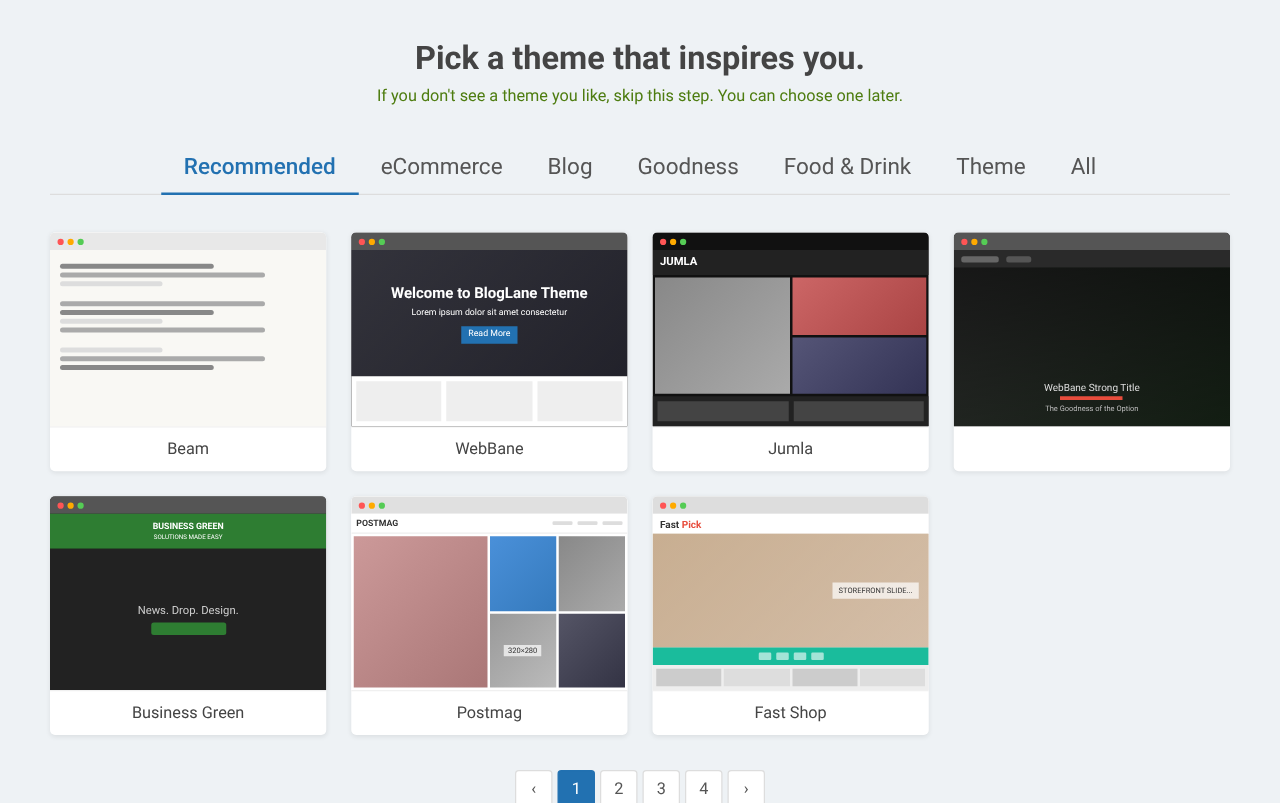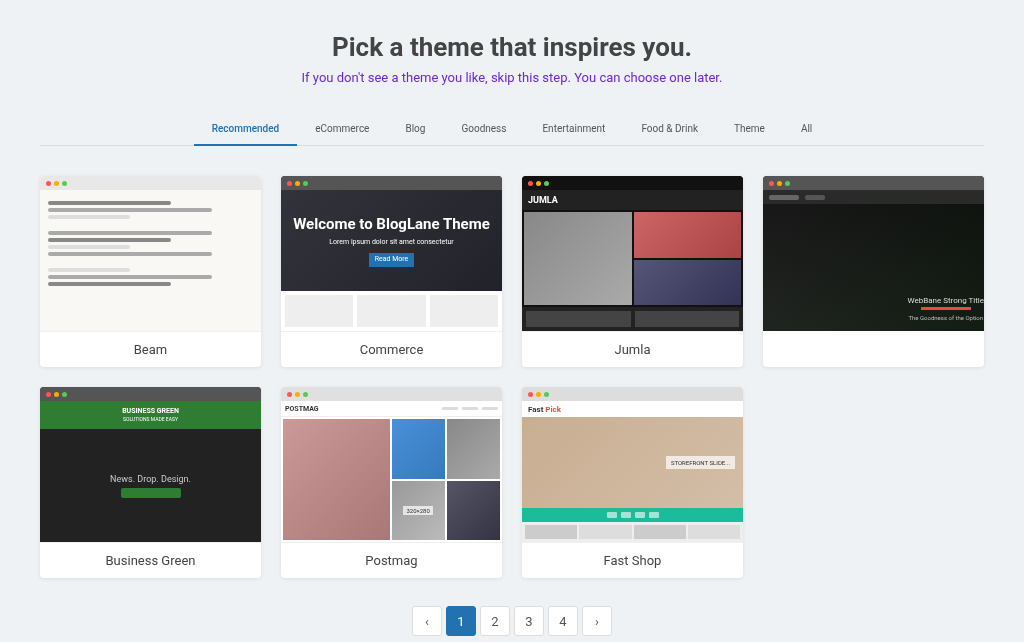--- a/index.html
+++ b/index.html
@@ -19,32 +19,32 @@
       margin-bottom: 28px;
     }
     .header h1 {
       font-size: 26px;
       font-weight: 700;
       color: #444;
       margin-bottom: 8px;
     }
     .header p {
       font-size: 13px;
-      color: #6d28d9;
+      color: #4d7c0f;
     }
     .tabs {
       display: flex;
       justify-content: center;
       gap: 0;
       margin-bottom: 30px;
       border-bottom: 1px solid #ddd;
     }
     .tab {
       padding: 10px 18px;
-      font-size: 10px;
+      font-size: 18px;
       color: #555;
       cursor: pointer;
       border-bottom: 2px solid transparent;
       margin-bottom: -1px;
       transition: color 0.2s;
     }
     .tab.active {
       color: #2271b1;
       border-bottom: 2px solid #2271b1;
       font-weight: 500;
@@ -133,21 +133,21 @@
     .jumla-cell.tall { grid-row: span 2; background: #777; }
     .jumla-header { background: #222; height: 20px; display: flex; align-items: center; padding: 0 6px; }
     .jumla-logo { color: #fff; font-size: 9px; font-weight: bold; }
 
     .preview-gourmand {
       background: #1a1a1a;
       display: flex;
       flex-direction: column;
     }
     .preview-gourmand .browser-bar { background: #444; height: 14px; display: flex; align-items: center; padding: 0 6px; gap: 3px; }
-    .gourmand-content { flex:1; background: linear-gradient(rgba(0,0,0,0.6),rgba(0,0,0,0.3)), linear-gradient(135deg, #3a3a3a, #1a2a1a); display: flex; align-items: flex-end; justify-content: flex-end; padding-bottom: 10px; }
+    .gourmand-content { flex:1; background: linear-gradient(rgba(0,0,0,0.6),rgba(0,0,0,0.3)), linear-gradient(135deg, #3a3a3a, #1a2a1a); display: flex; align-items: flex-end; justify-content: center; padding-bottom: 10px; }
     .gourmand-title { color: #fff; font-size: 7px; text-align: center; }
 
     .preview-business-green {
       background: #1a1a1a;
       display: flex;
       flex-direction: column;
     }
     .preview-business-green .browser-bar { background: #444; height: 14px; display: flex; align-items: center; padding: 0 6px; gap: 3px; }
     .bg-header { background: #2e7d32; height: 28px; display: flex; align-items: center; justify-content: center; }
     .bg-logo { color: #fff; font-size: 7px; font-weight: bold; text-align: center; }
@@ -210,21 +210,20 @@
   <div class="header">
     <h1>Pick a theme that inspires you.</h1>
     <p>If you don't see a theme you like, skip this step. You can choose one later.</p>
   </div>
 
   <div class="tabs">
     <div class="tab active">Recommended</div>
     <div class="tab">eCommerce</div>
     <div class="tab">Blog</div>
     <div class="tab">Goodness</div>
-    <div class="tab">Entertainment</div>
     <div class="tab">Food &amp; Drink</div>
     <div class="tab">Theme</div>
     <div class="tab">All</div>
   </div>
 
   <div class="themes-grid">
 
 
     <div class="theme-card">
       <div class="theme-preview preview-beam">
@@ -253,32 +252,32 @@
 
     <div class="theme-card">
       <div class="theme-preview preview-bloglane">
         <div class="browser-bar">
           <div class="dot dot-r"></div>
           <div class="dot dot-y"></div>
           <div class="dot dot-g"></div>
         </div>
         <div class="bloglane-hero">
           <div style="color:#fff; font-size:8px; line-height:1.4;">
-            <div style="font-size:15px; font-weight:bold; margin-bottom:3px;">Welcome to BlogLane Theme</div>
+            <div style="font-size:12px; font-weight:bold; margin-bottom:3px;">Welcome to BlogLane Theme</div>
             <div style="font-size:7px;">Lorem ipsum dolor sit amet consectetur</div>
             <div style="margin-top:5px; background:#2271b1; color:#fff; padding:2px 6px; display:inline-block; font-size:7px;">Read More</div>
           </div>
         </div>
         <div style="background:#fff; padding:4px; display:flex; gap:4px; flex:0 0 40px;">
           <div style="flex:1; background:#eee; height:32px;"></div>
           <div style="flex:1; background:#eee; height:32px;"></div>
           <div style="flex:1; background:#eee; height:32px;"></div>
         </div>
       </div>
-      <div class="theme-name">Commerce</div>
+      <div class="theme-name">WebBane</div>
     </div>
 
     <div class="theme-card">
       <div class="theme-preview preview-jumla">
         <div style="background:#111; height:14px; display:flex; align-items:center; padding:0 6px; gap:3px;">
           <div class="dot dot-r"></div>
           <div class="dot dot-y"></div>
           <div class="dot dot-g"></div>
         </div>
         <div class="jumla-header">

